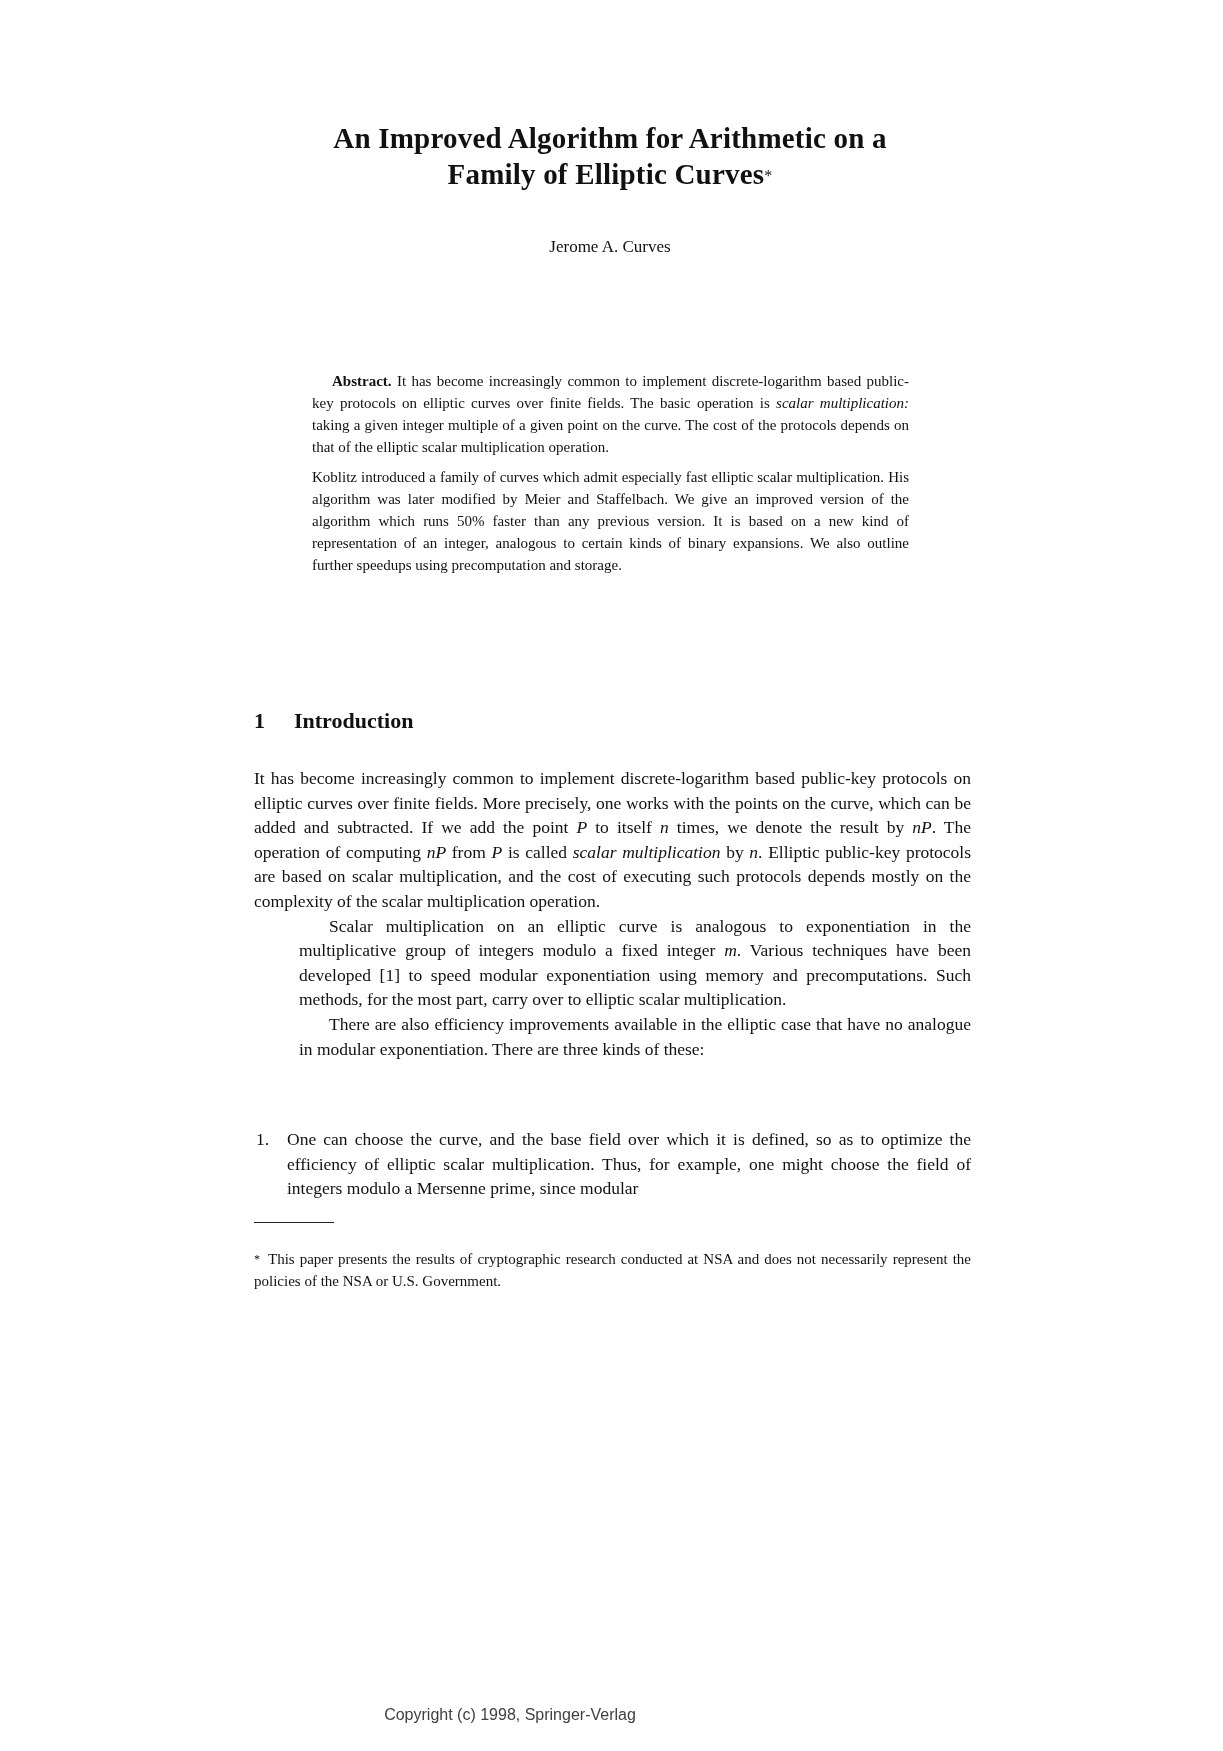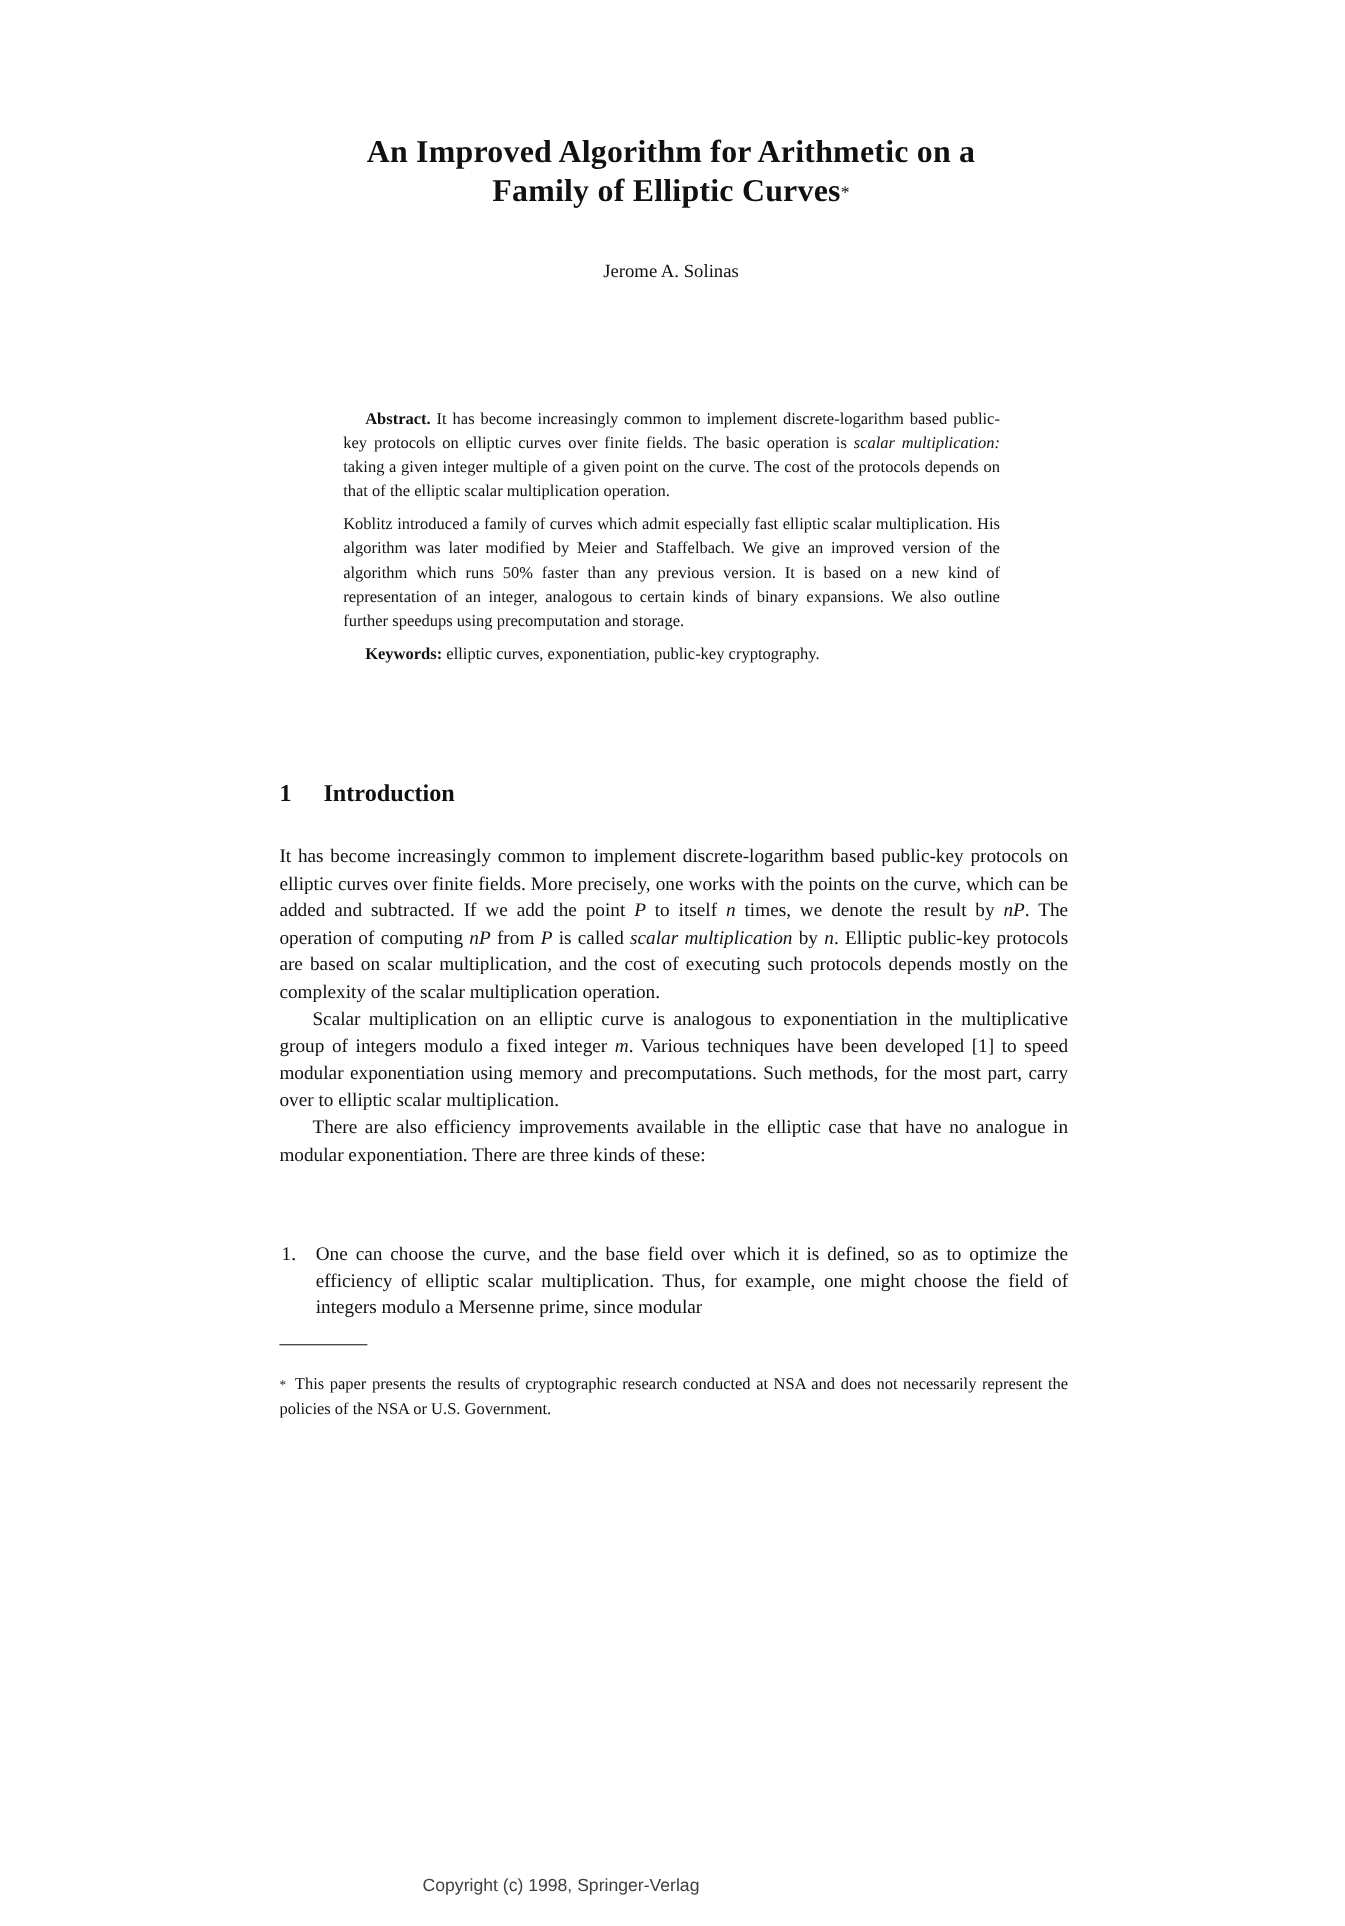--- a/index.html
+++ b/index.html
@@ -31,21 +31,21 @@
   .section-heading {
     position: absolute; left: 254px; top: 708px;
     font-size: 22px; font-weight: bold;
   }
   .section-heading .num { display: inline-block; width: 40px; }
   .body {
     position: absolute; left: 254px; width: 717px; top: 766px;
     font-size: 17.5px; line-height: 24.6px; text-align: justify;
   }
   .body p { margin: 0; }
-  .body p.indent { text-indent: 30px; }
+  .body p.indent { text-indent: 30px; margin-left: 45px; }
   .body i { font-style: italic; }
   .list {
     position: absolute; left: 254px; width: 717px; top: 1127px;
     font-size: 17.5px; line-height: 24.6px; text-align: justify;
   }
   .list-item { display: flex; }
   .list-item .marker { width: 31px; flex: none; text-align: left; padding-left: 2px; }
   .list-item .text { flex: 1; }
   .footnote-rule {
     position: absolute; left: 254px; top: 1222px; width: 80px; height: 0;
@@ -65,34 +65,30 @@
 </head>
 <body>
 
 <div class="page">
 
   <div class="title">
     <div>An Improved Algorithm for Arithmetic on a</div>
     <div><span>Family of Elliptic Curves</span><sup>*</sup></div>
   </div>
 
-  <div class="author">Jerome A. Solinas</div>
+  <div class="author">Jerome A. Curves</div>
 
   <div class="abstract">
     <p>
       <b>Abstract.</b>
       <span>It has become increasingly common to implement discrete-logarithm based public-key protocols on elliptic curves over finite fields. The basic operation is</span>
       <i>scalar multiplication:</i>
       <span>taking a given integer multiple of a given point on the curve. The cost of the protocols depends on that of the elliptic scalar multiplication operation.</span>
     </p>
     <p>Koblitz introduced a family of curves which admit especially fast elliptic scalar multiplication. His algorithm was later modified by Meier and Staffelbach. We give an improved version of the algorithm which runs 50% faster than any previous version. It is based on a new kind of representation of an integer, analogous to certain kinds of binary expansions. We also outline further speedups using precomputation and storage.</p>
-    <p>
-      <b>Keywords:</b>
-      <span>elliptic curves, exponentiation, public-key cryptography.</span>
-    </p>
   </div>
 
   <div class="section-heading">
     <span class="num">1</span><span>Introduction</span>
   </div>
 
   <div class="body">
     <p><span>It has become increasingly common to implement discrete-logarithm based public-key protocols on elliptic curves over finite fields. More precisely, one works with the points on the curve, which can be added and subtracted. If we add the point</span> <i>P</i> <span>to itself</span> <i>n</i> <span>times, we denote the result by</span> <i>nP</i><span>. The operation of computing</span> <i>nP</i> <span>from</span> <i>P</i> <span>is called</span> <i>scalar multiplication</i> <span>by</span> <i>n</i><span>. Elliptic public-key protocols are based on scalar multiplication, and the cost of executing such protocols depends mostly on the complexity of the scalar multiplication operation.</span></p>
     <p class="indent"><span>Scalar multiplication on an elliptic curve is analogous to exponentiation in the multiplicative group of integers modulo a fixed integer</span> <i>m</i><span>. Various techniques have been developed [1] to speed modular exponentiation using memory and precomputations. Such methods, for the most part, carry over to elliptic scalar multiplication.</span></p>
     <p class="indent">There are also efficiency improvements available in the elliptic case that have no analogue in modular exponentiation. There are three kinds of these:</p>

